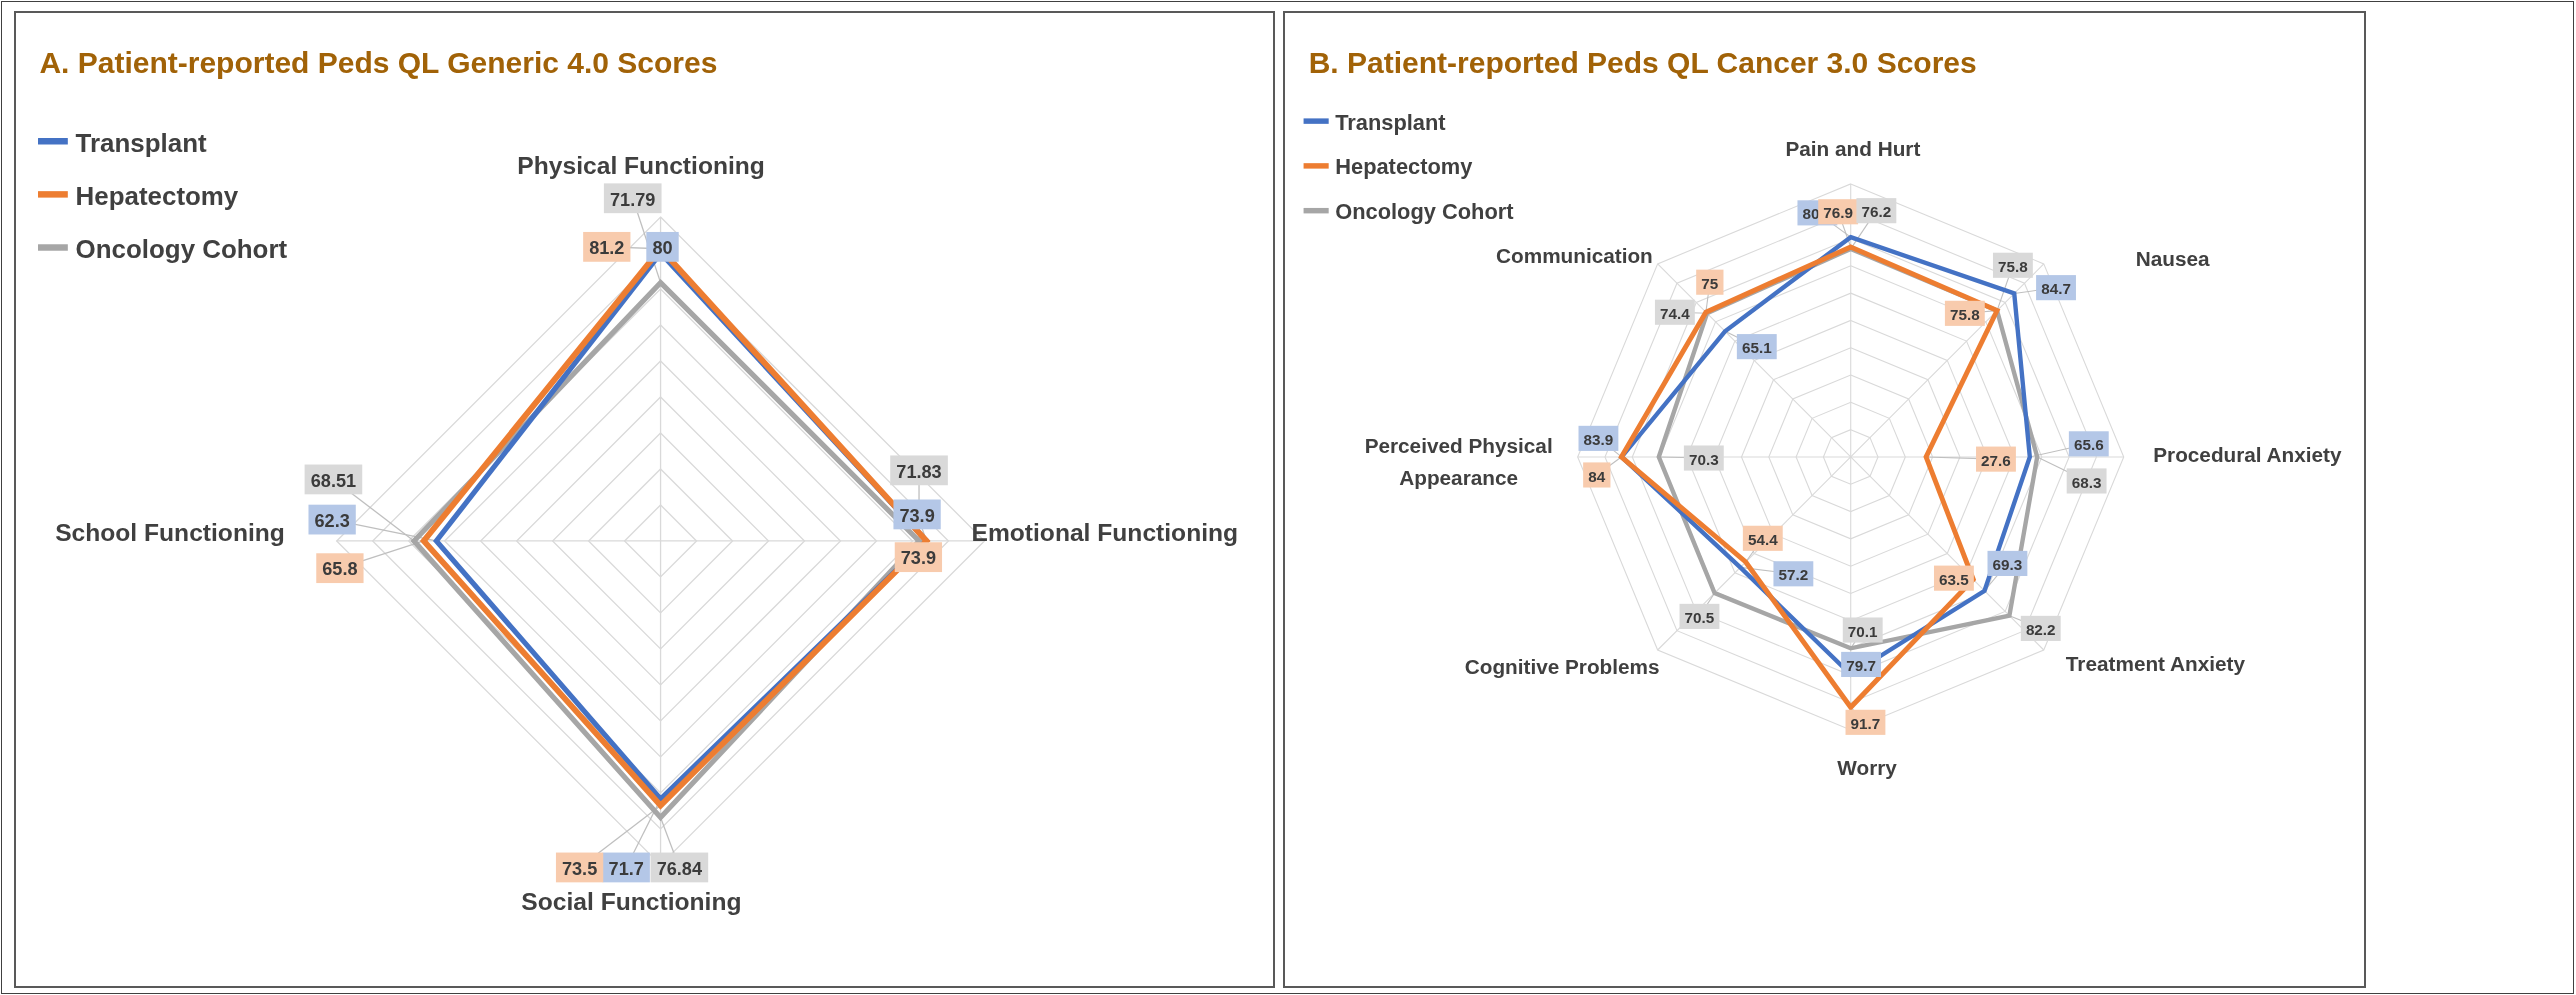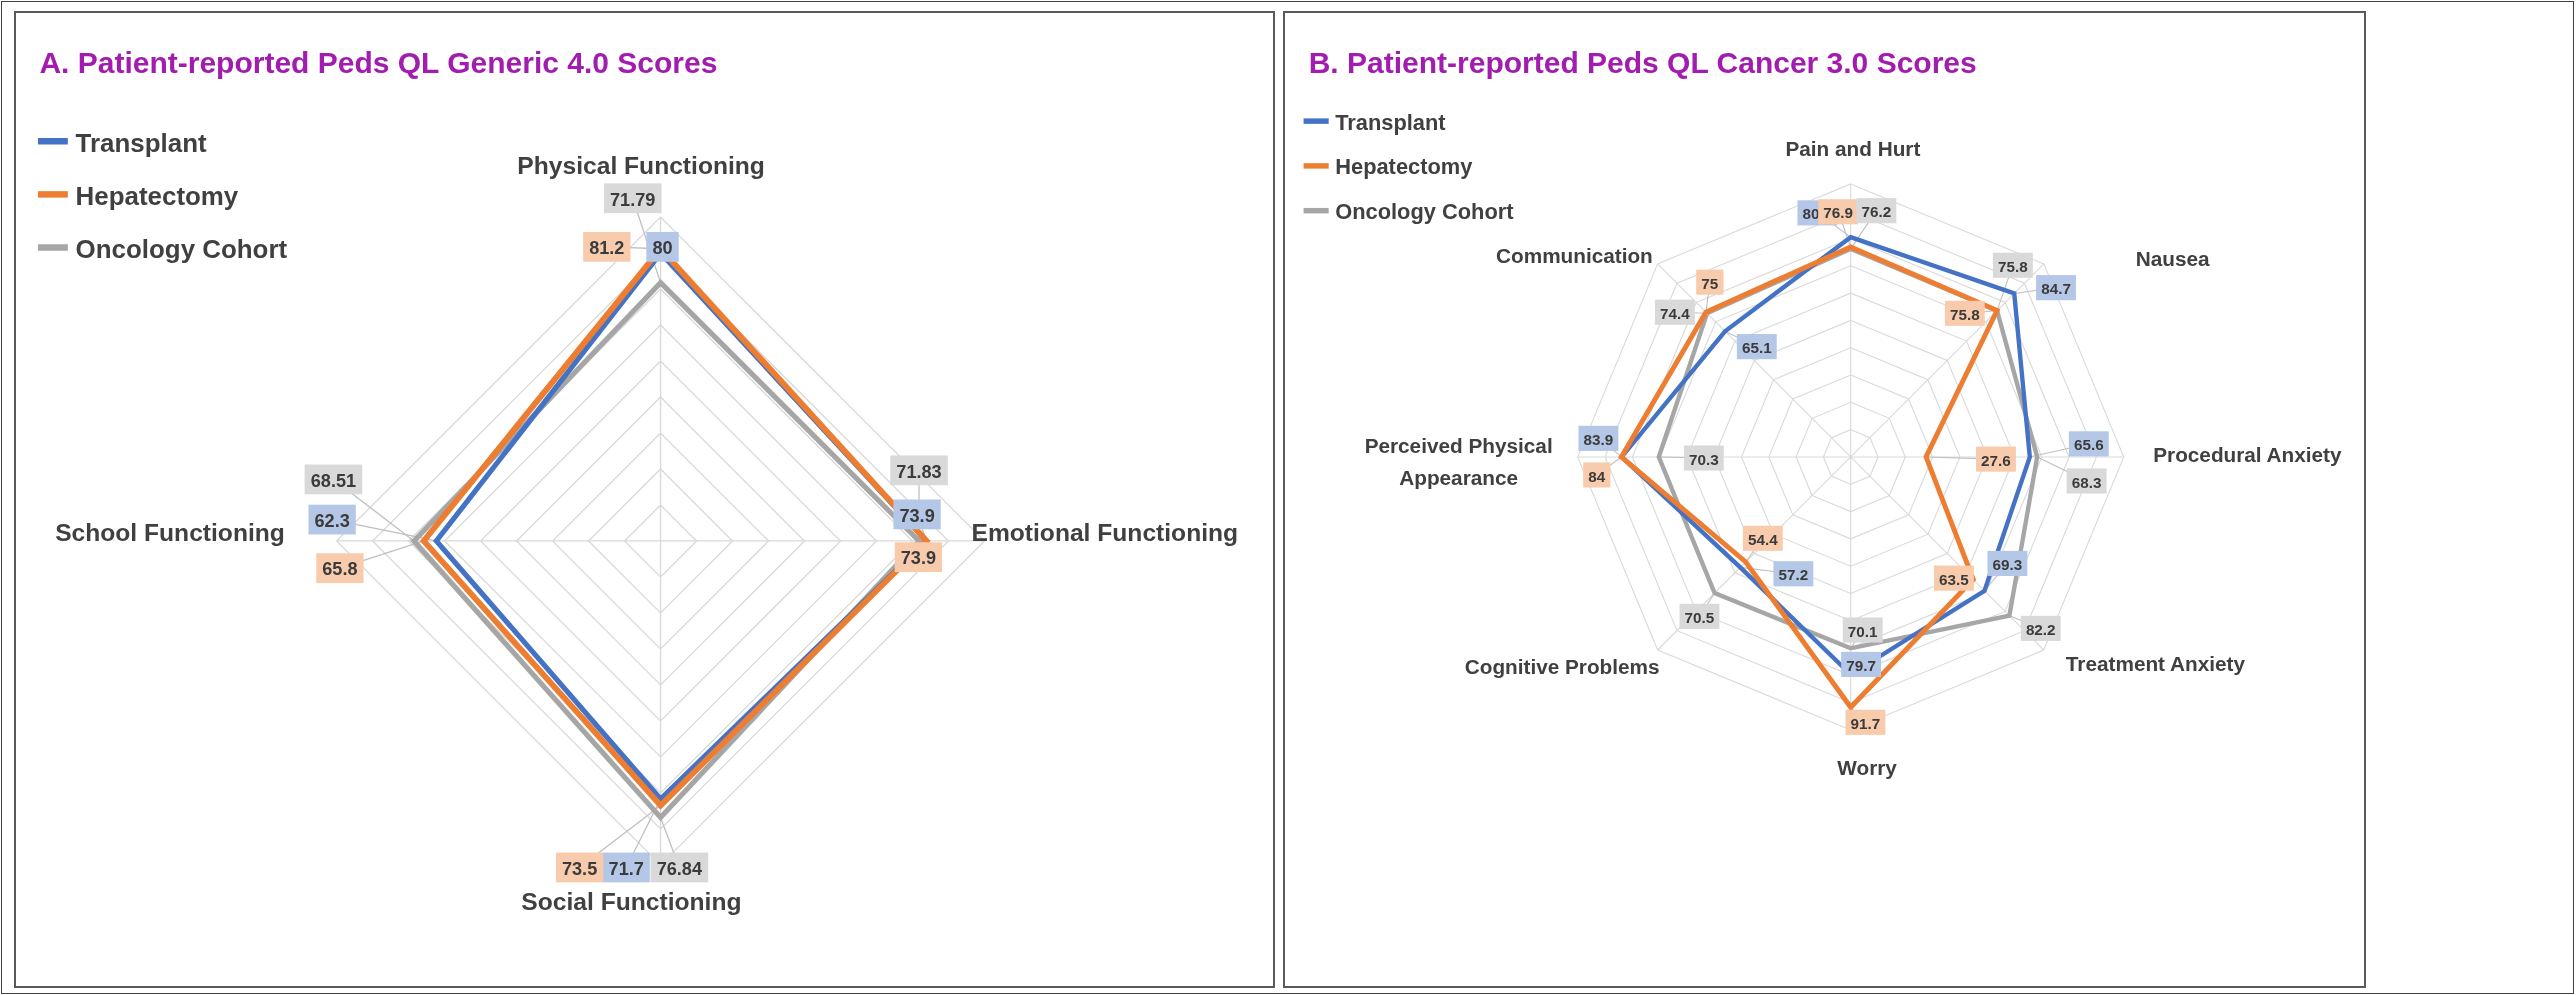--- a/index.html
+++ b/index.html
@@ -1,21 +1,21 @@
 <!DOCTYPE html>
 <html style="font-size:10.4px"><head>
 <meta charset="utf-8">
 <style>
   *{margin:0;padding:0;box-sizing:border-box}
   html,body{width:2576px;height:996px;background:#ffffff;font-family:"Liberation Sans",sans-serif;overflow:hidden;position:relative}
   .frame{position:absolute;left:1.3px;top:1.3px;width:2573px;height:993px;border:1.3px solid #404040;background:#fff}
   .panel{position:absolute;top:9px;height:977px;background:#fff;border:2px solid #595959}
   #panelA{left:11.7px;width:1261px}
   #panelB{left:1281px;width:1083px}
-  .panel h2{position:absolute;left:23.4px;top:32.5px;font-size:30px;font-weight:bold;color:#a21caf;z-index:2;letter-spacing:0}
+  .panel h2{position:absolute;left:23.4px;top:32.5px;font-size:30px;font-weight:bold;color:#a16207;z-index:2;letter-spacing:0}
   svg.radar{position:absolute;left:0;top:0;width:100%;height:100%}
   .ring{fill:none;stroke:#D9D9D9;stroke-width:2}
   .leader{stroke:#BFBFBF;stroke-width:2}
   .val{font-family:"Liberation Sans",sans-serif;font-size:28px;font-weight:bold;fill:#3B3B3B}
   .axl{font-family:"Liberation Sans",sans-serif;font-size:38px;font-weight:bold;fill:#404040}
   .leg{font-family:"Liberation Sans",sans-serif;font-size:40px;font-weight:bold;fill:#404040}
   text{dominant-baseline:central}
 </style>
 </head>
 <body>

